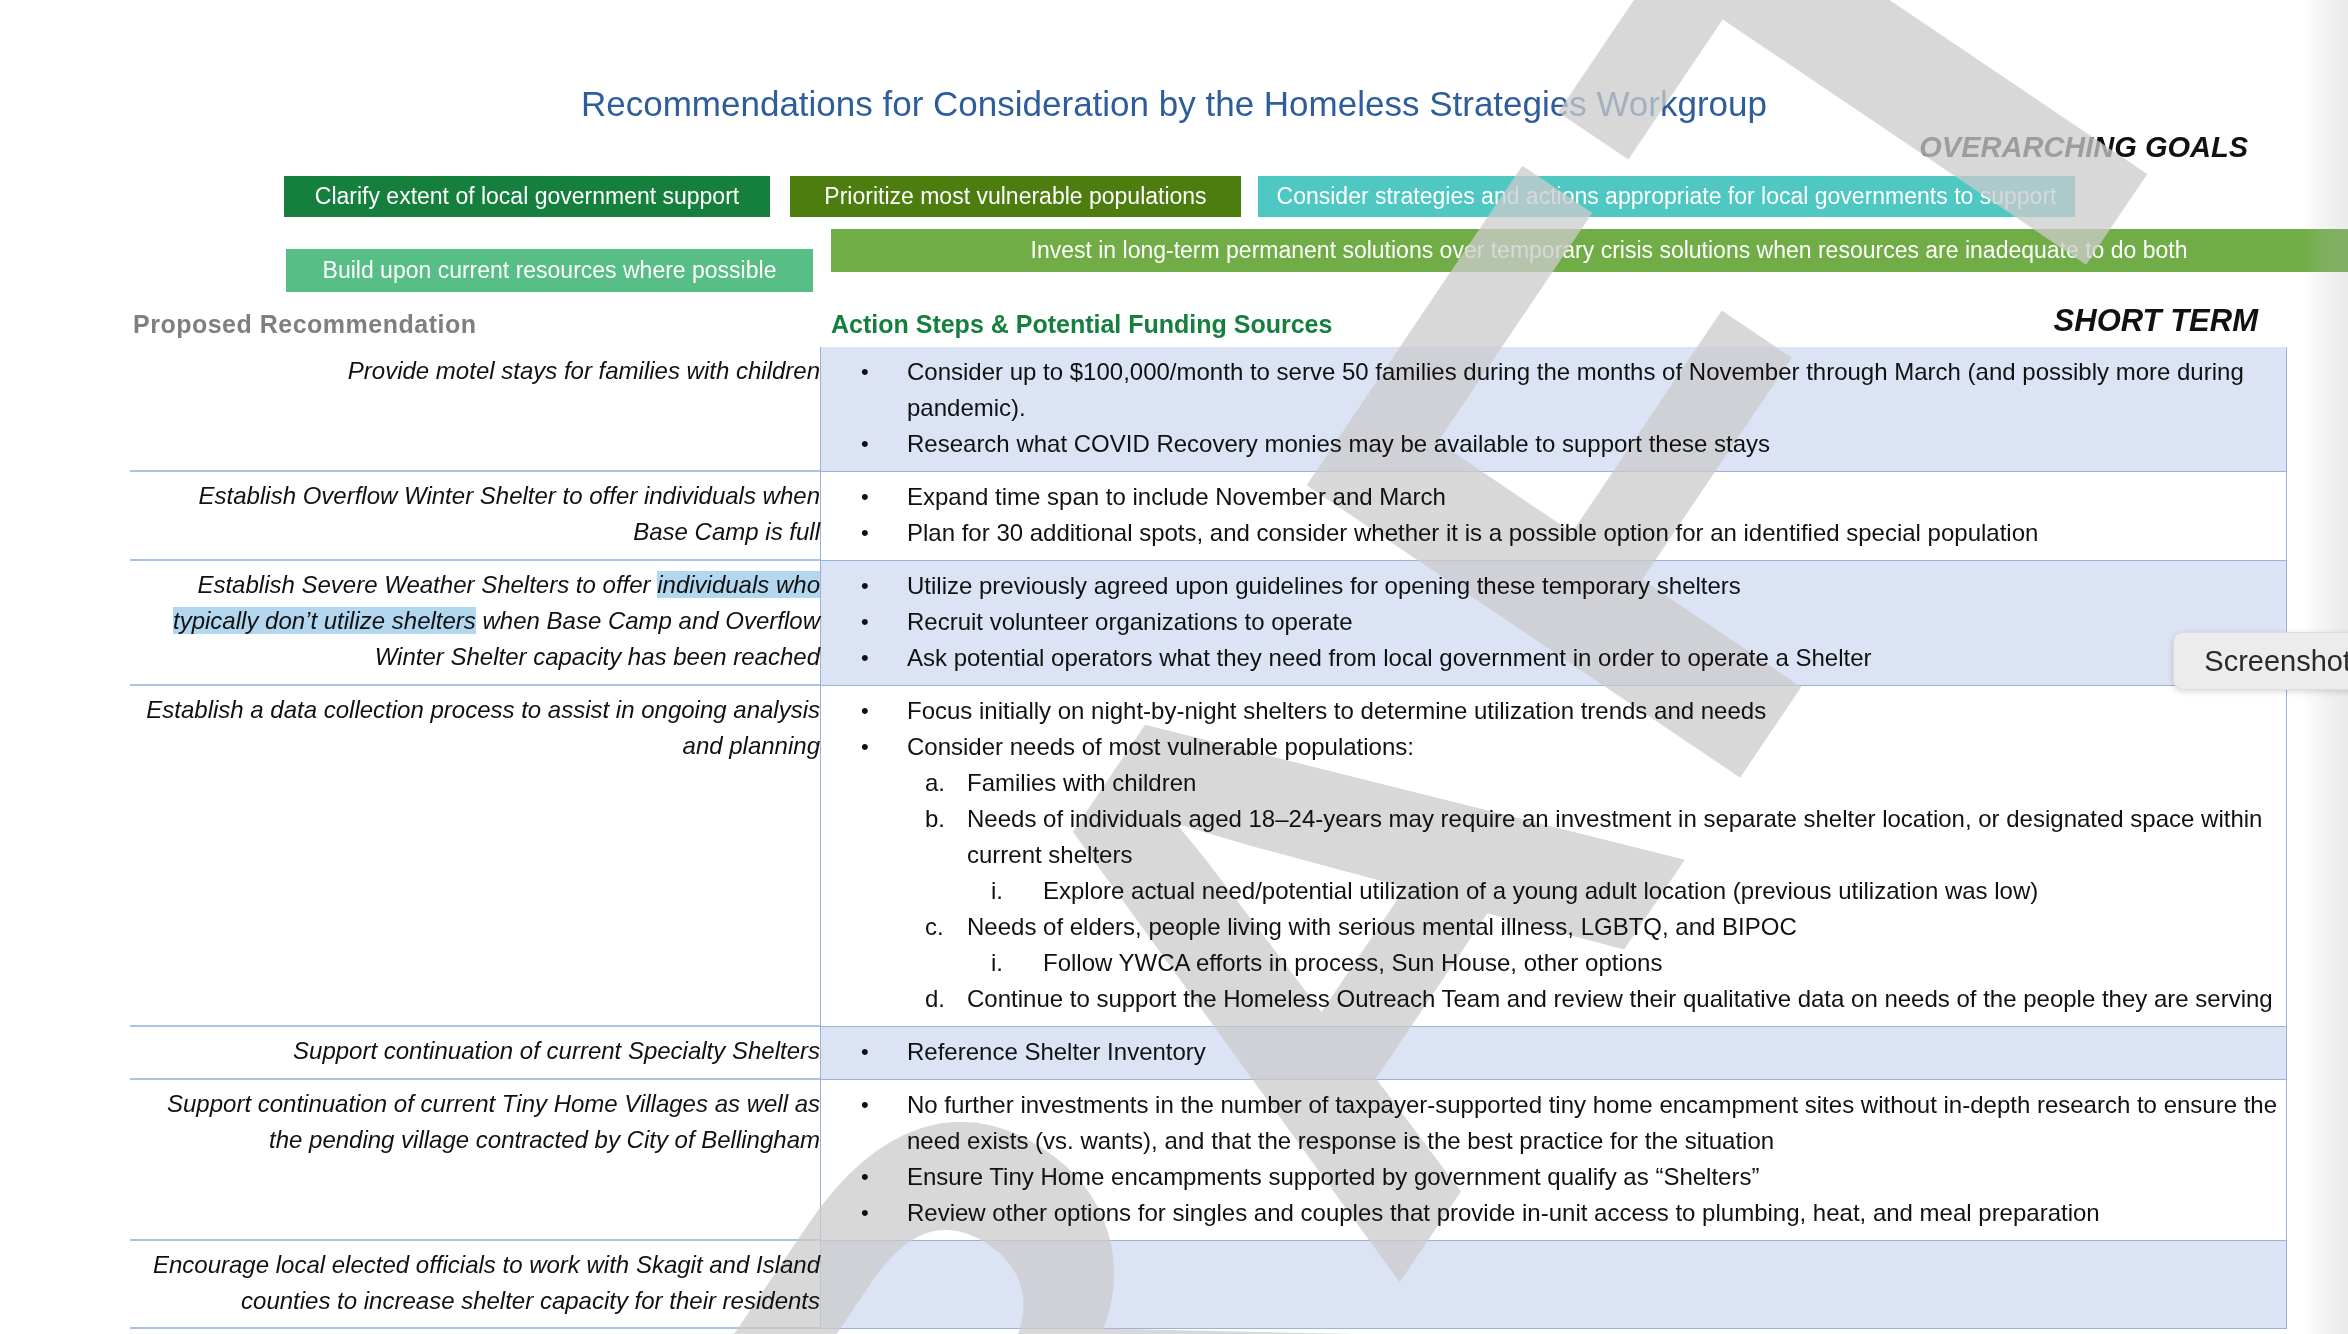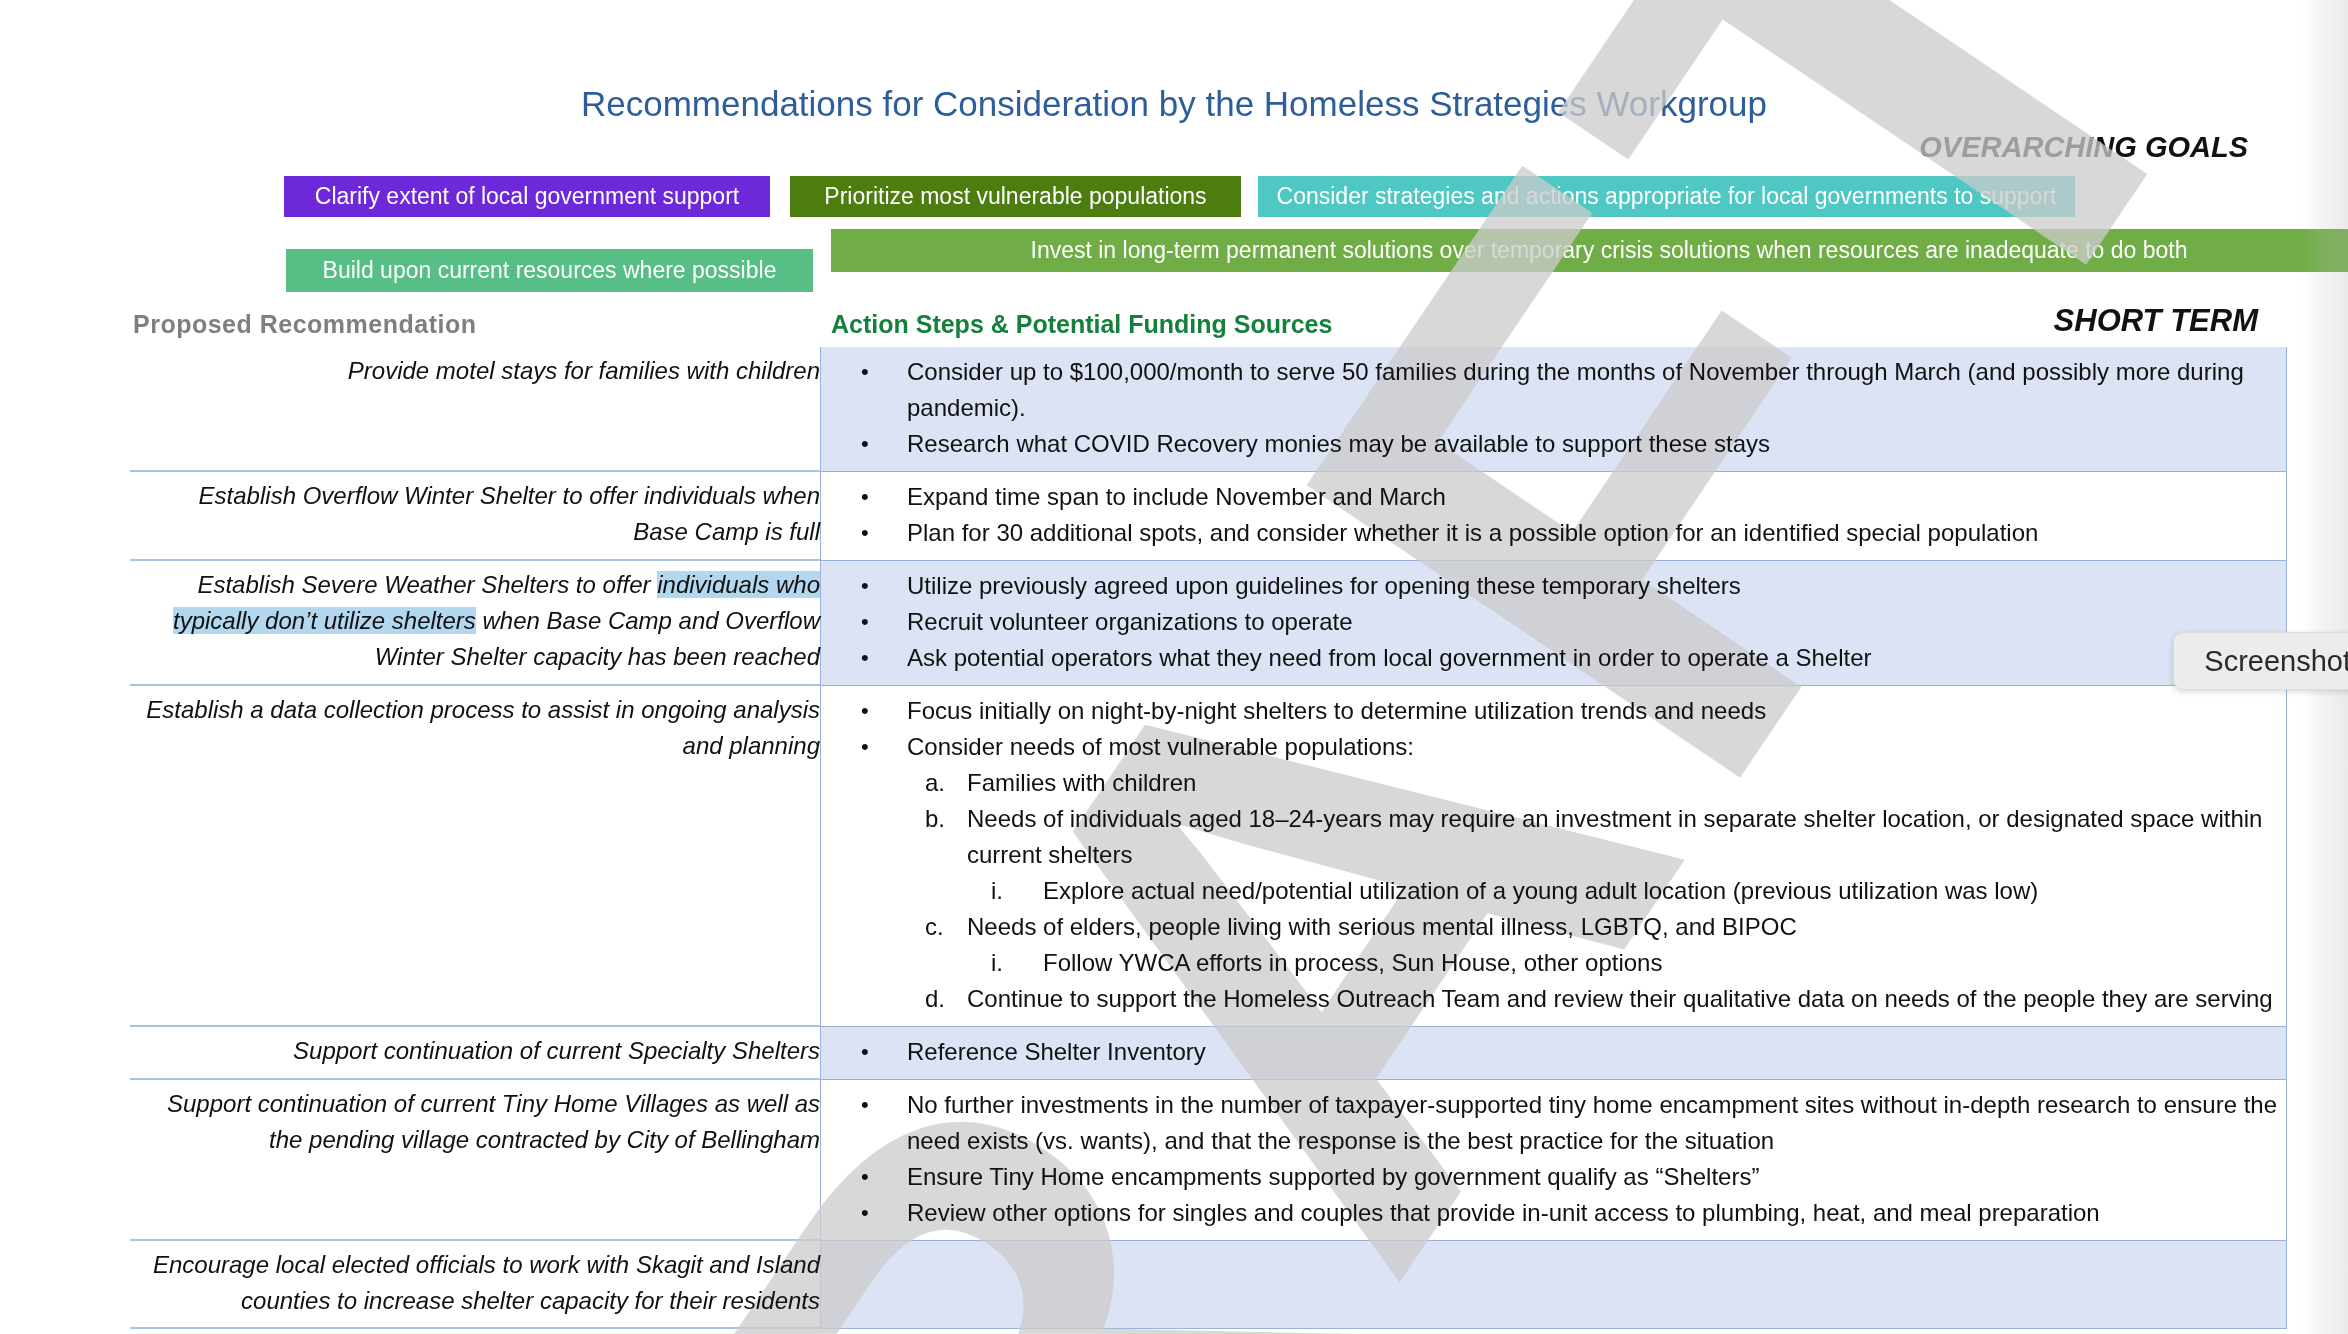--- a/index.html
+++ b/index.html
@@ -73,21 +73,21 @@
     white-space:nowrap;
   }
 </style>
 </head>
 <body>
 
 <div class="canvas">
   <div class="title">Recommendations for Consideration by the Homeless Strategies Workgroup</div>
   <div class="goals-label">OVERARCHING GOALS</div>
   <div>
-      <div class="goal g0" style="background: #6d28d9;">Clarify extent of local government support</div>
+      <div class="goal g0" style="background: #15803d;">Clarify extent of local government support</div>
       <div class="goal g1" style="background: #4d7c0f;">Prioritize most vulnerable populations</div>
       <div class="goal g2" style="background: rgb(79, 199, 195);">Consider strategies and actions appropriate for local governments to support</div>
       <div class="goal g3" style="background: rgb(87, 190, 134); margin-top: 20px;">Build upon current resources where possible</div>
       <div class="goal g4" style="background: rgb(112, 173, 71);">Invest in long-term permanent solutions over temporary crisis solutions when resources are inadequate to do both</div>
     </div>
 
   <div class="col-header ch1">Proposed Recommendation</div>
   <div class="col-header ch2">Action Steps &amp; Potential Funding Sources</div>
   <div class="term">SHORT TERM</div>
 

